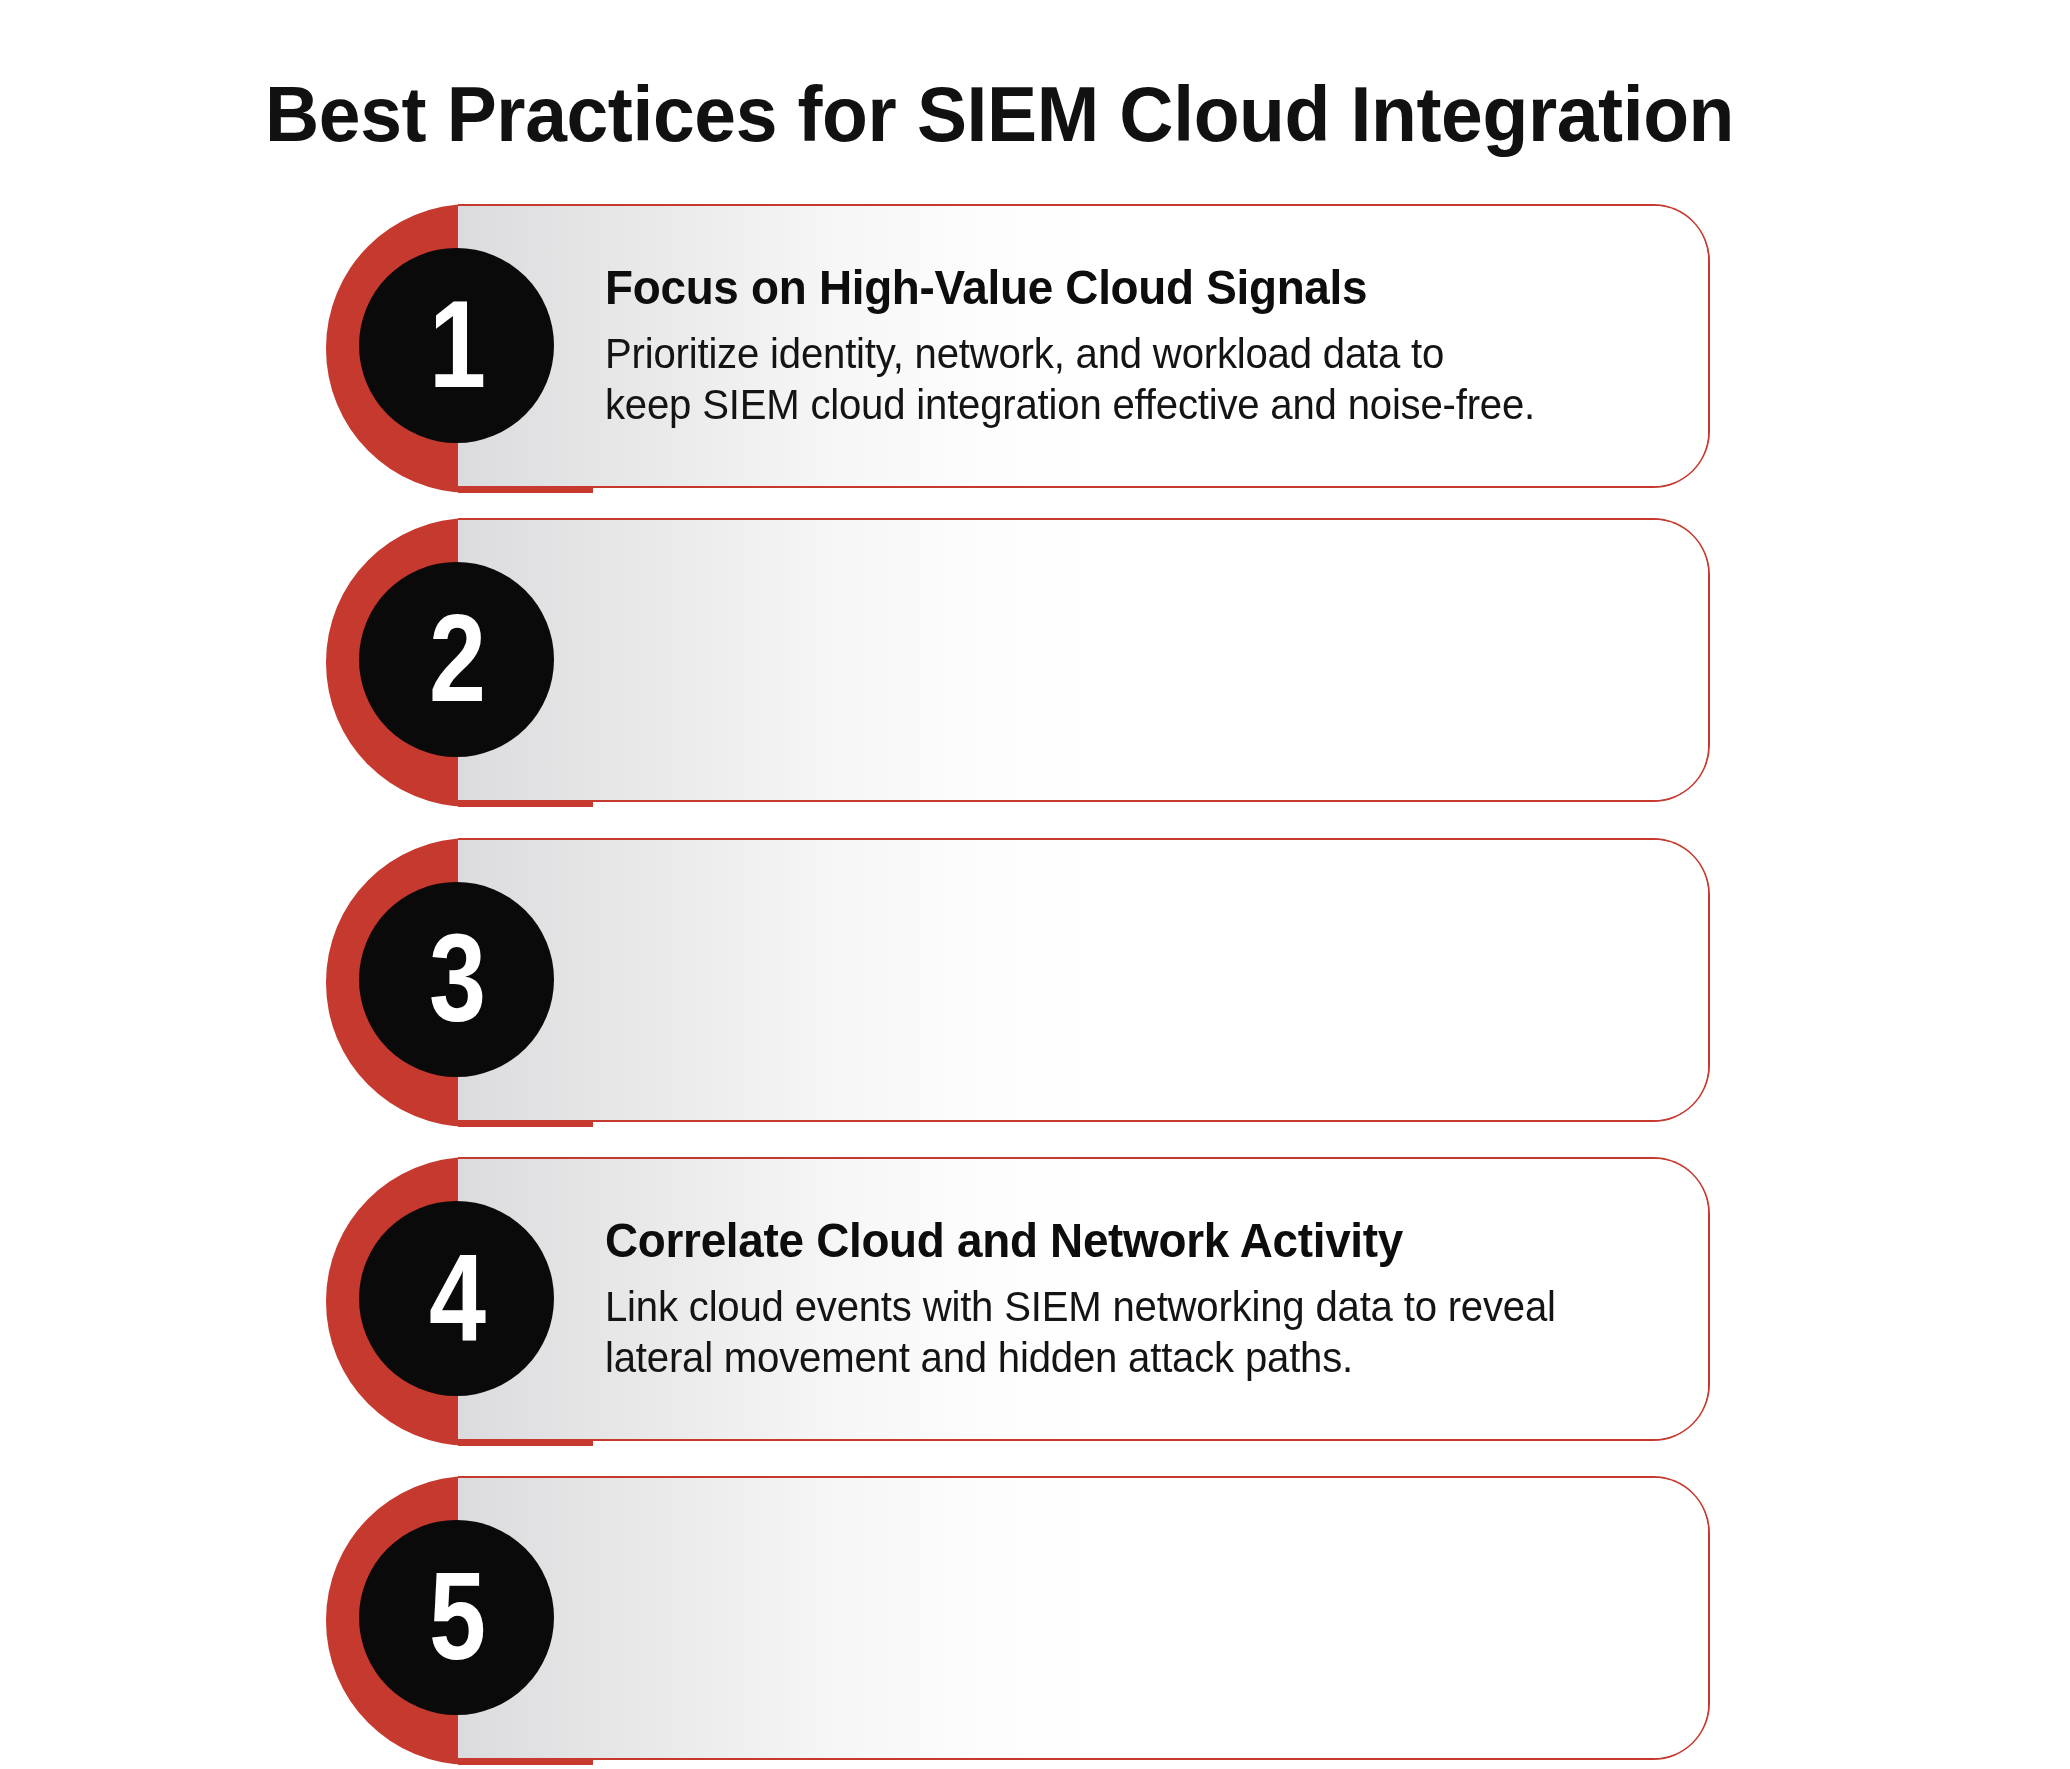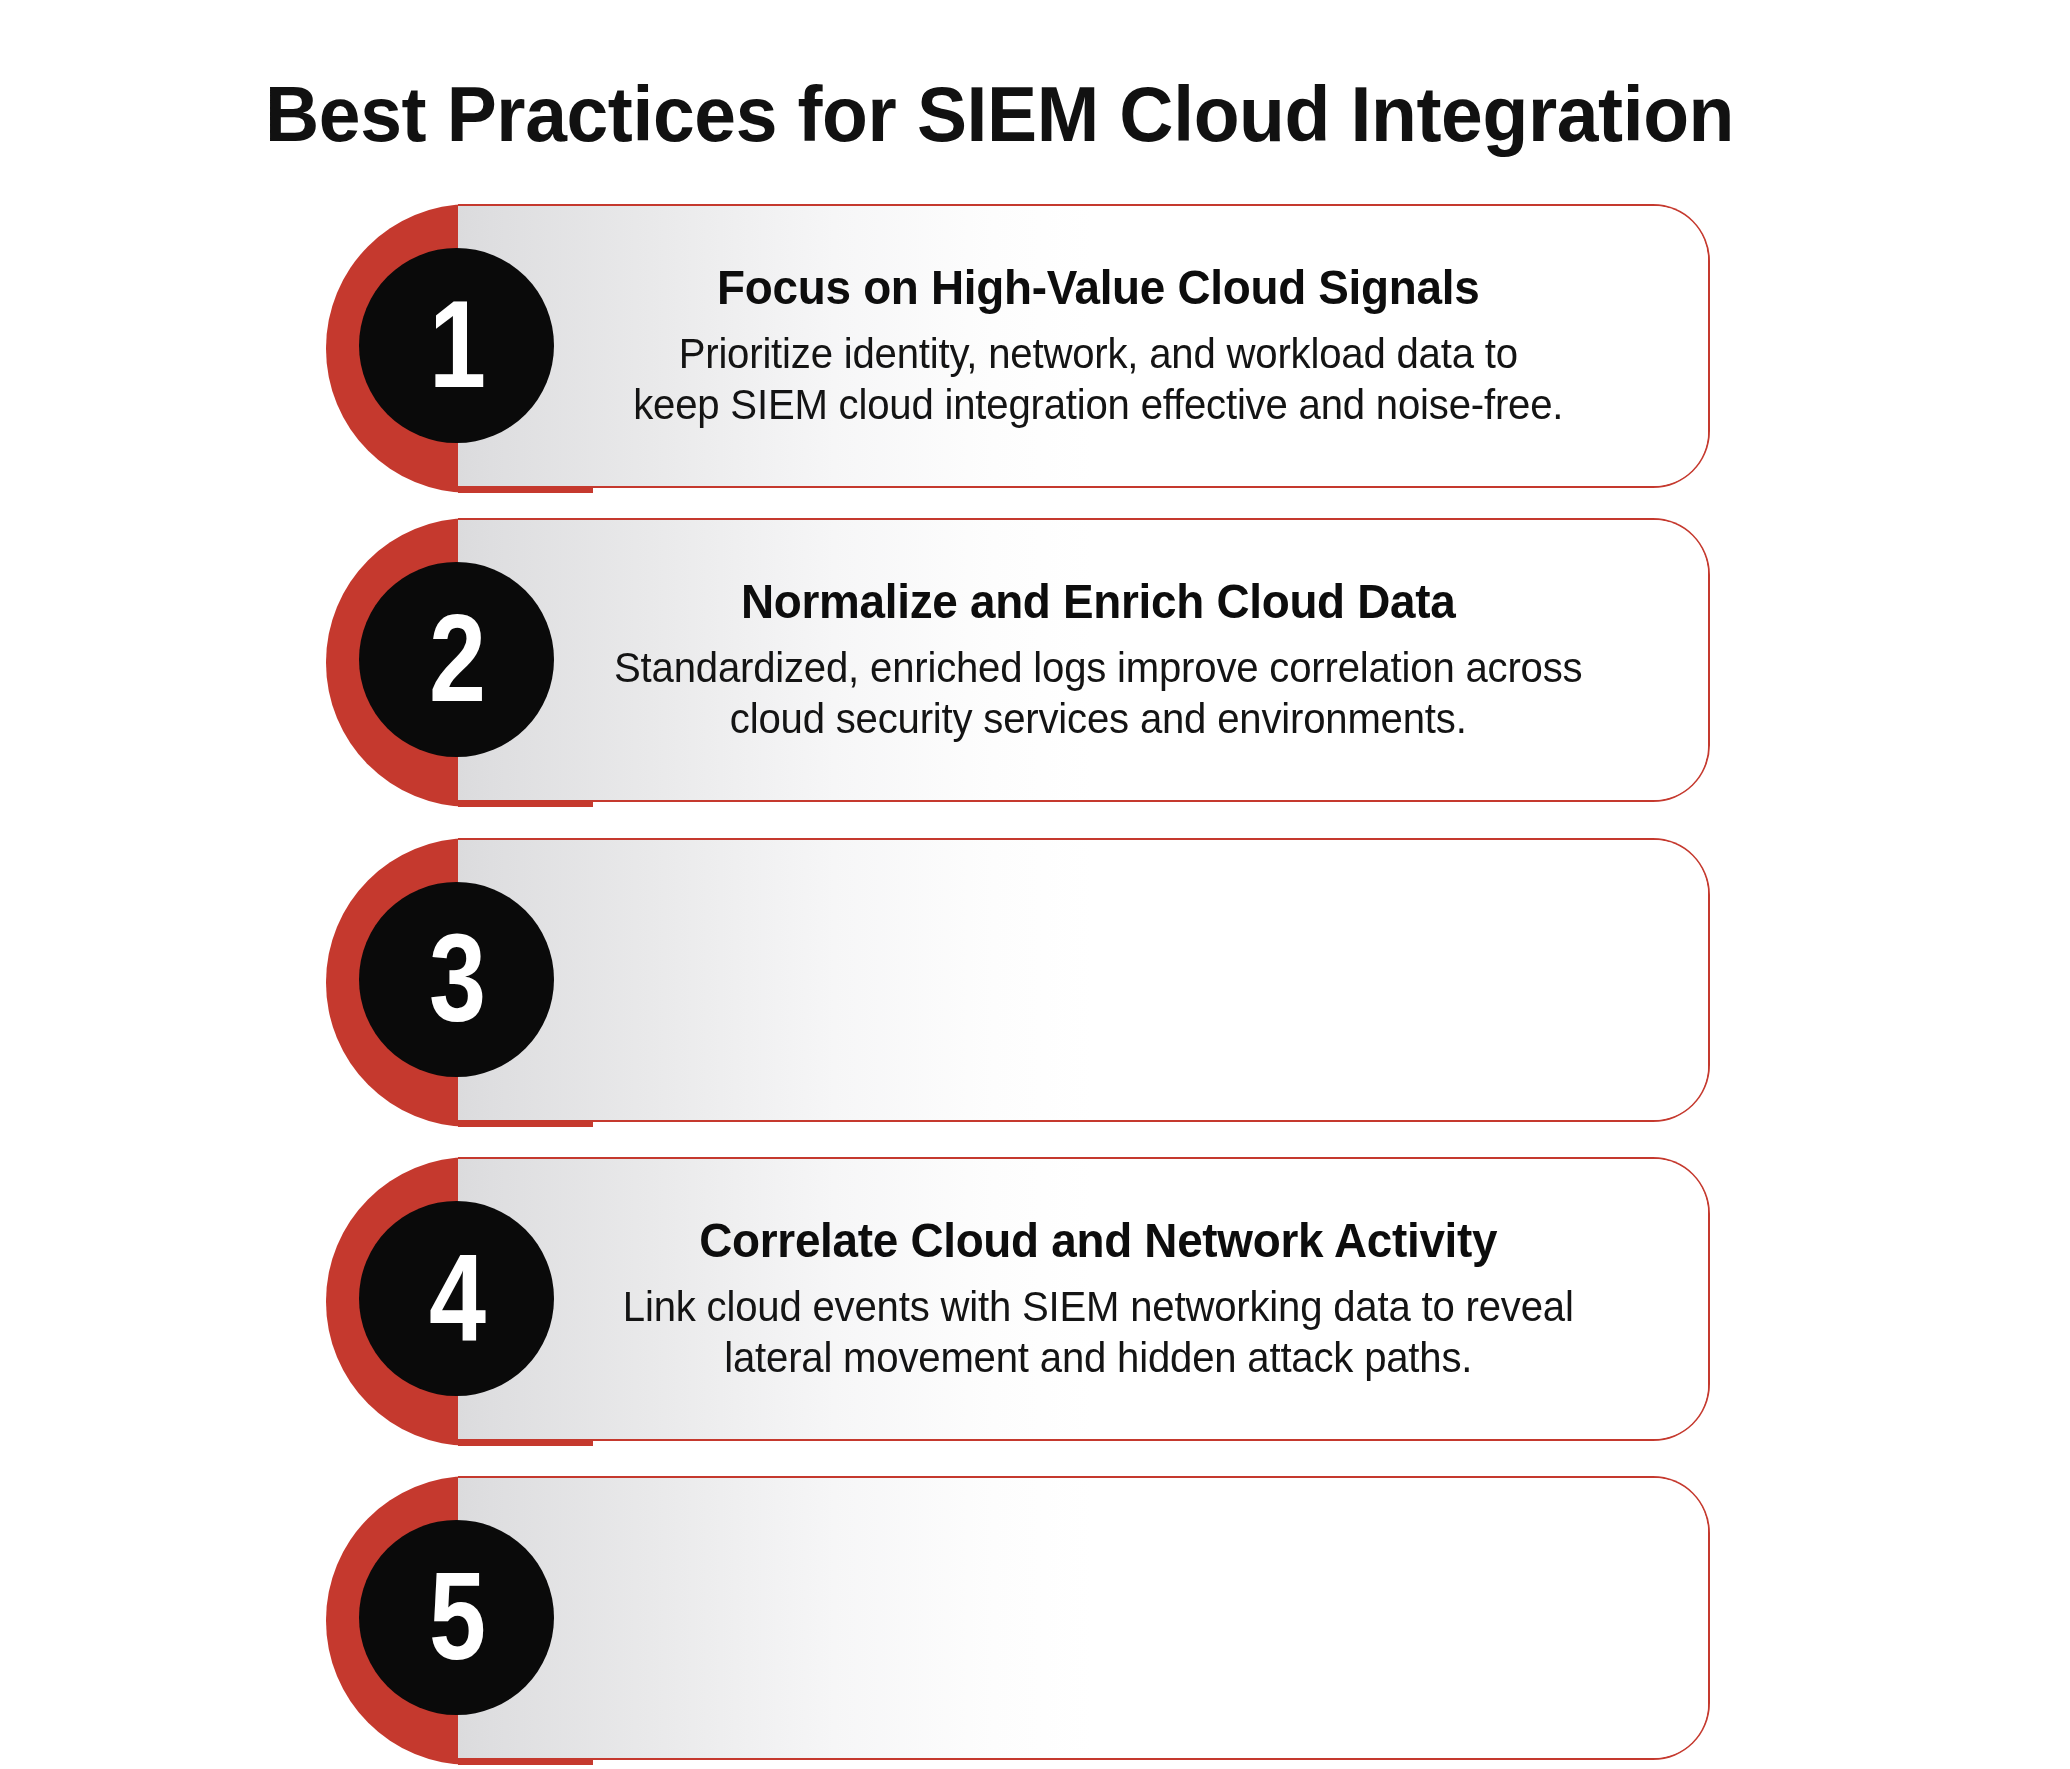--- a/index.html
+++ b/index.html
@@ -114,26 +114,25 @@
     font-size: 125px;
     font-weight: bold;
     line-height: 1;
     transform: scaleX(0.82) translateY(-1.7px);
     transform-origin: center center;
     letter-spacing: -1.7px;
   }
 
   .step-text {
     position: absolute;
-    left: 136px;          
+    left: 147px;          
     right: 58px;
     top: 50%;
     transform: translateY(-50%);
     z-index: 4;
-    text-align: center;
   }
   .step-heading {
     font-size: 48px;
     font-weight: bold;
     color: #0D0D0D;
     line-height: 1.12;
     margin: 0 0 13.4px 0;
     letter-spacing: -0.3px;
     transform: scaleX(0.955);
     transform-origin: left center;
@@ -177,25 +176,20 @@
 keep SIEM cloud integration effective and noise-free.</div>
     </div>
   </div>
 
   <div class="step-card s2">
     <div class="step-cap"></div>
     <div class="step-face"></div>
     <div class="step-badge">
       <span class="step-number">2</span>
     </div>
-    <div class="step-text">
-      <div class="step-heading">Normalize and Enrich Cloud Data</div>
-      <div class="step-body">Standardized, enriched logs improve correlation across
-cloud security services and environments.</div>
-    </div>
   </div>
 
   <div class="step-card s3">
     <div class="step-cap"></div>
     <div class="step-face"></div>
     <div class="step-badge">
       <span class="step-number">3</span>
     </div>
   </div>
 

